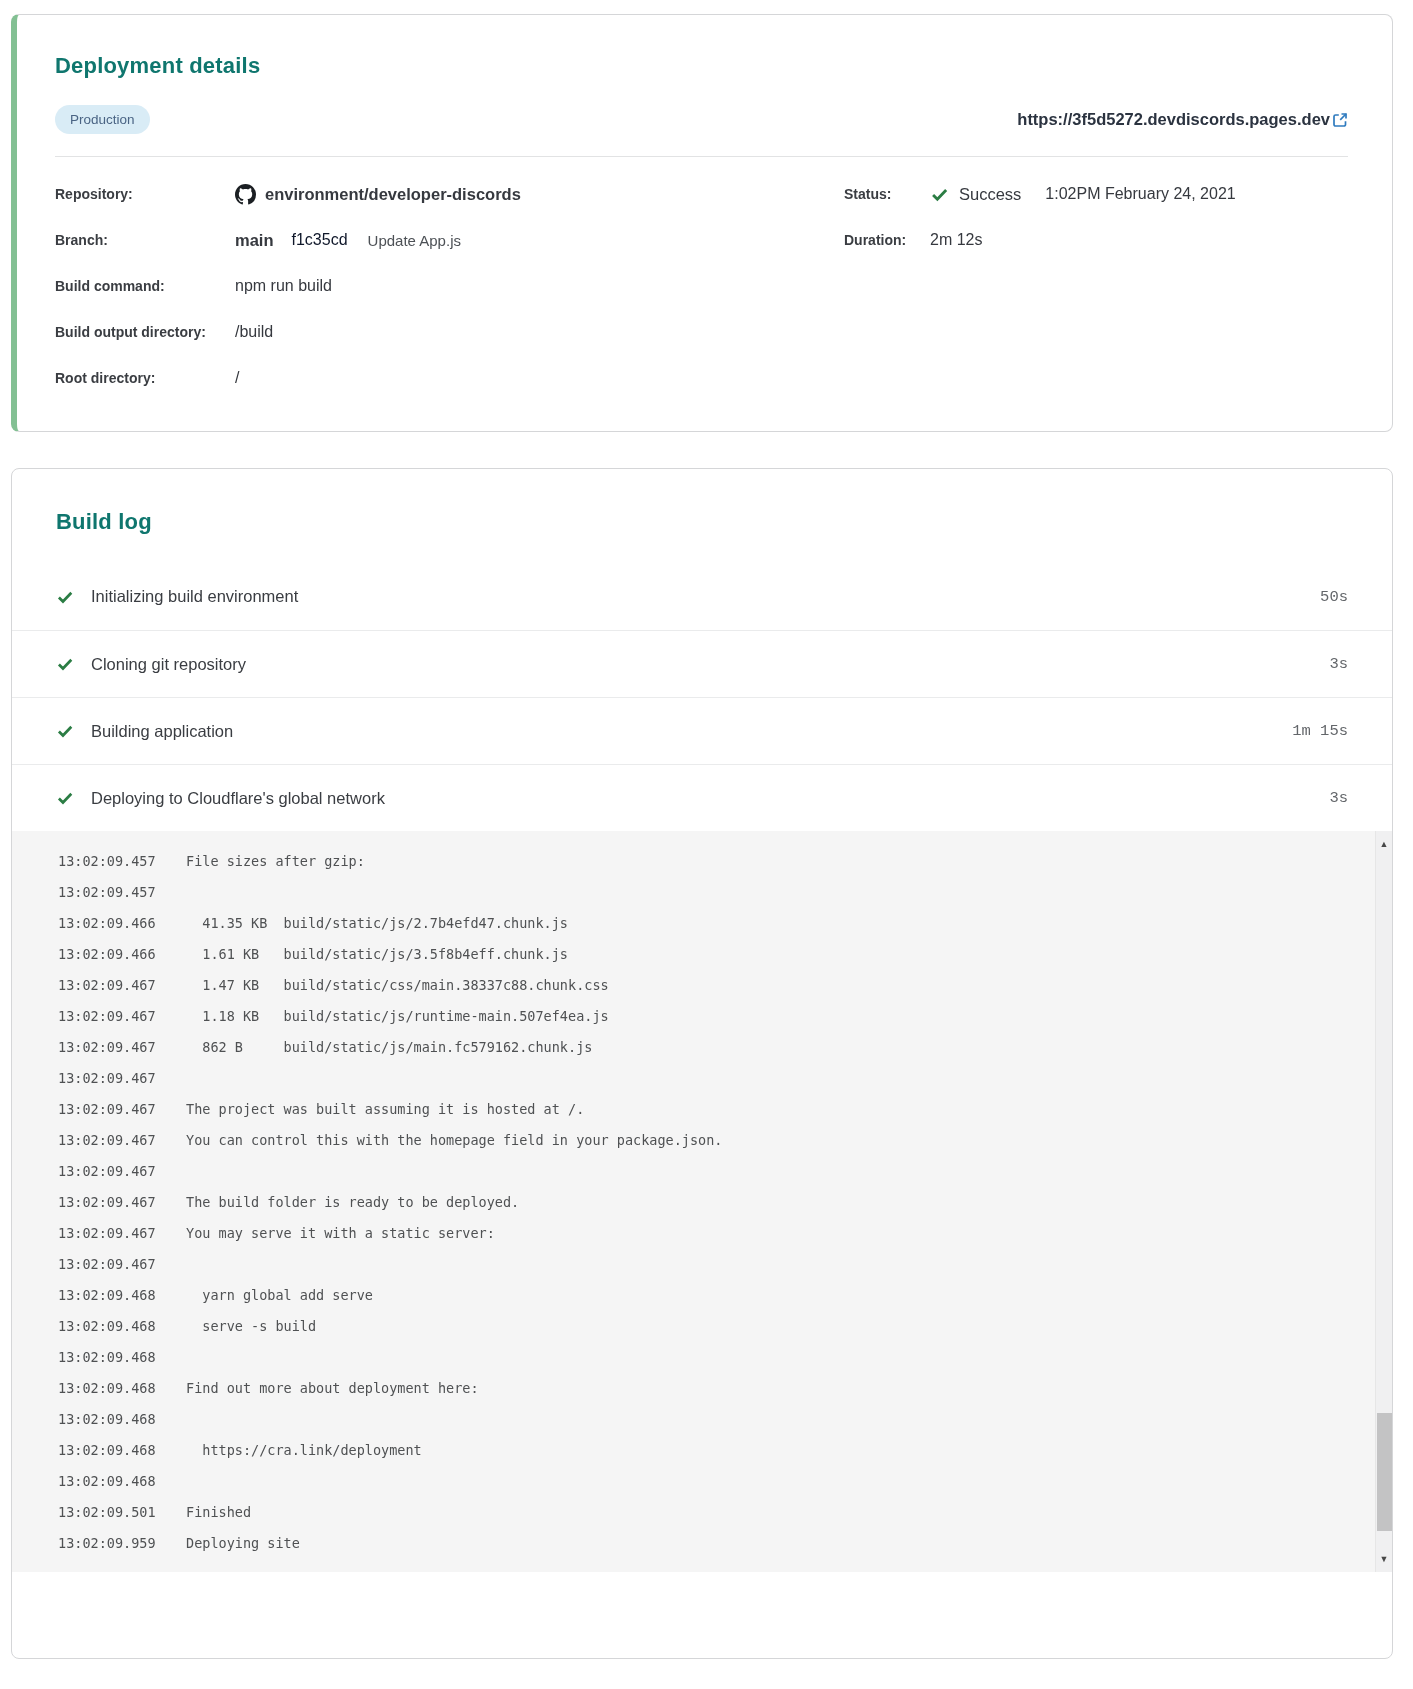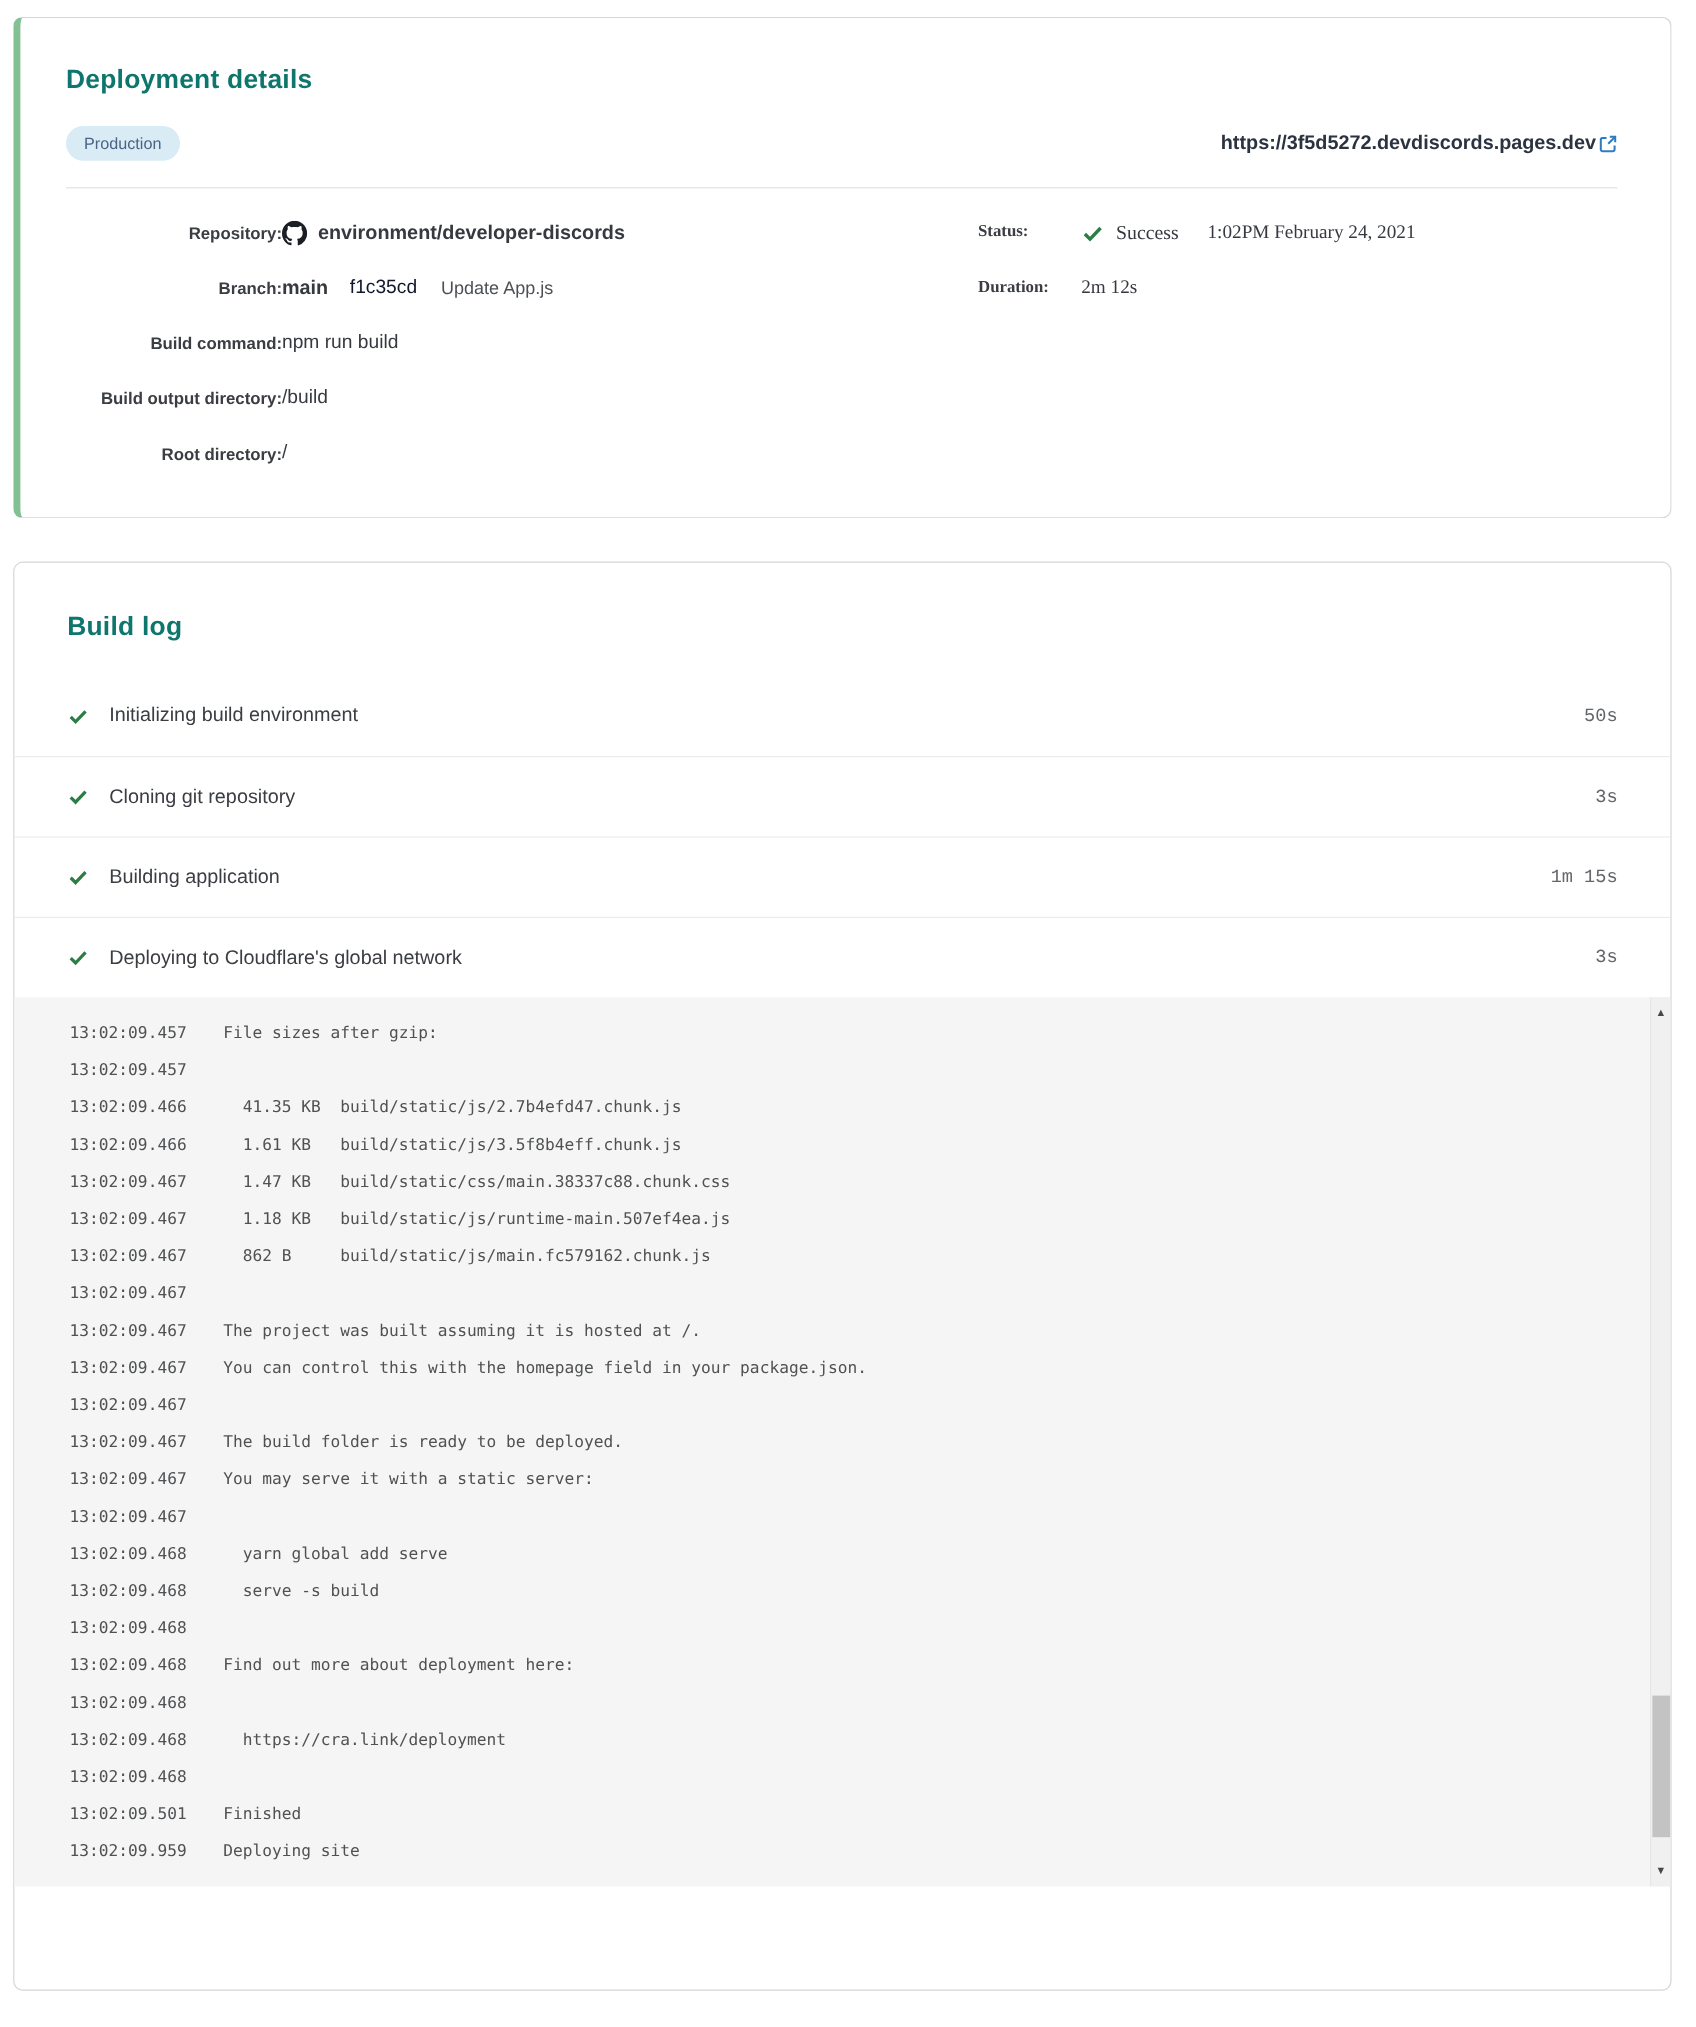--- a/index.html
+++ b/index.html
@@ -55,32 +55,32 @@
   }
   .ext-icon svg { display:block; }
 
   .divider {
     border:none;
     border-top:1px solid #e2e3e4;
     margin:0 0 14px 0;
   }
 
   .details { position:relative; }
-  .detail-row { display:flex; align-items:center; height:46px;text-align:right; }
+  .detail-row { display:flex; align-items:center; height:46px; }
   .detail-label { width:180px; font-weight:700; font-size:14px; color:#3a3d42; }
   .detail-value { font-size:16px; color:#36393f; display:flex; align-items:center; }
 
   .repo-link { display:flex; align-items:center; gap:9px; font-weight:600; font-size:16.5px; cursor:pointer; }
   .gh-icon svg { display:block; }
 
   .branch-name { font-weight:700; font-size:16.5px; }
   .commit-link { color:#0f172a; font-size:16px; margin-left:18px; cursor:pointer; }
   .commit-msg { color:#4d5156; font-size:15px; margin-left:20px; }
 
-  .right-col { position:absolute; left:760px; top:0;font-family:Liberation Serif, serif; }
+  .right-col { position:absolute; left:789px; top:0; }
   .rc-row { display:flex; align-items:center; height:46px; }
   .rc-label { width:86px; font-weight:700; font-size:14px; color:#3a3d42; }
   .check-icon { display:inline-flex; margin-right:10px; }
   .check-icon svg { display:block; }
   .status-value { font-size:16.5px; color:#36393f; }
   .status-time { font-size:16px; color:#36393f; margin-left:24px; }
   .duration-value { font-size:16px; color:#36393f; }
 
   
   .card--log { overflow:hidden; }

